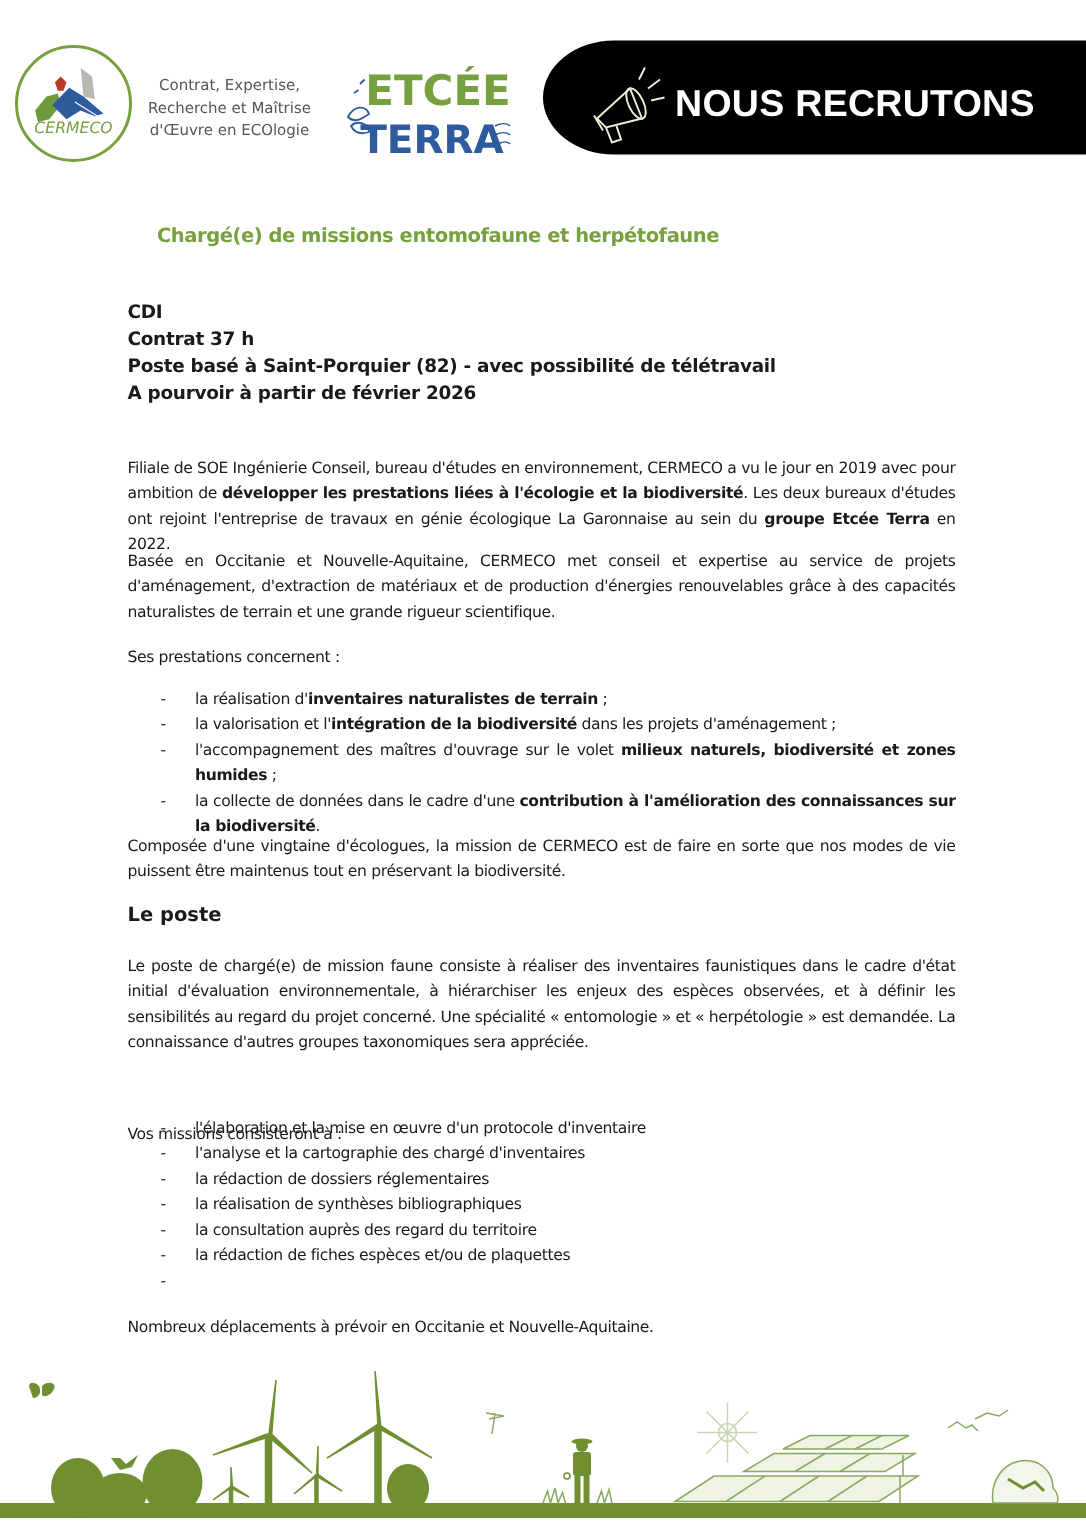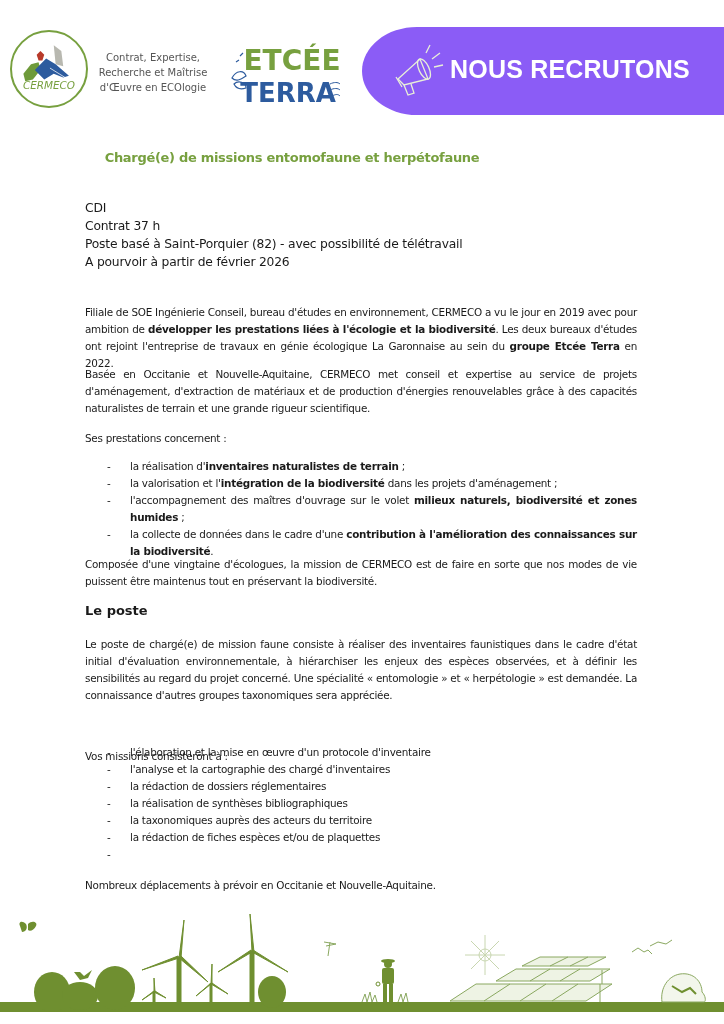--- a/index.html
+++ b/index.html
@@ -5,28 +5,28 @@
     * { box-sizing: border-box; margin: 0; padding: 0; }
     html, body { width: 724px; height: 1024px; background: #ffffff; overflow: hidden; }
     body { position: relative; font-family: "Liberation Sans", sans-serif; color: #1a1a1a; }
 
     
     .header { position: absolute; top: 0; left: 0; width: 724px; height: 130px; }
     .cermeco-logo { position: absolute; left: 10px; top: 30px; width: 78px; height: 78px; border: 2px solid #77a03f; border-radius: 50%; background: #fff; overflow: hidden; }
     .cermeco-logo svg { width: 100%; height: 100%; }
     .tagline { position: absolute; left: 93px; top: 50px; width: 120px; text-align: center; font-size: 11px; line-height: 15px; color: #555; font-family: "DejaVu Sans", sans-serif; font-size: 10px; }
     .etcee-logo { position: absolute; left: 226px; top: 36px; width: 120px; height: 75px; }
-    .banner { position: absolute; left: 362px; top: 27px; width: 362px; height: 88px; background: #8b5cf6; border-radius: 60px 0 0 60px / 48px 0 0 48px; }
+    .banner { position: absolute; left: 362px; top: 27px; width: 362px; height: 76px; background: #000000; border-radius: 60px 0 0 60px / 48px 0 0 48px; }
     .banner .megaphone { position: absolute; left: 24px; top: 16px; width: 58px; height: 58px; }
     .banner .title { position: absolute; left: 88px; top: 28px; font-size: 25px; font-weight: bold; color: #ffffff; letter-spacing: 0.2px; font-family: "Liberation Sans", sans-serif; }
 
     
     .content { position: absolute; left: 0; top: 0; width: 724px; }
     .job-title { position: absolute; top: 150px; left: 0; width: 584px; text-align: center; font-size: 13px; font-weight: bold; color: #77a03f; font-family: "DejaVu Sans", sans-serif; letter-spacing: -0.3px; }
-    .facts { position: absolute; top: 199px; left: 85px; font-weight: normal; font-size: 12.3px; line-height: 18px; font-family: "DejaVu Sans", sans-serif; letter-spacing: -0.2px; }
+    .facts { position: absolute; top: 199px; left: 85px; font-weight: bold; font-size: 12.3px; line-height: 18px; font-family: "DejaVu Sans", sans-serif; letter-spacing: -0.2px; }
     .para { position: absolute; left: 85px; width: 552px; font-size: 10.4px; line-height: 17px; text-align: justify; font-family: "DejaVu Sans", sans-serif; letter-spacing: -0.25px; }
     .para b { font-weight: bold; }
     .list { position: absolute; left: 85px; width: 552px; font-size: 10.4px; line-height: 17px; font-family: "DejaVu Sans", sans-serif; letter-spacing: -0.25px; list-style: none; }
     .list li { position: relative; padding-left: 45px; text-align: justify; }
     .list li .dash { position: absolute; left: 22px; top: 0; }
     .section-heading { position: absolute; left: 85px; top: 603px; font-size: 13px; font-weight: bold; font-family: "DejaVu Sans", sans-serif; }
 
     
     .footer-illus { position: absolute; left: 0; top: 900px; width: 724px; height: 124px; }
   </style>
@@ -103,21 +103,21 @@
 
   <p class="para" style="top:636px;">Le poste de chargé(e) de mission faune consiste à réaliser des inventaires faunistiques dans le cadre d'état initial d'évaluation environnementale, à hiérarchiser les enjeux des espèces observées, et à définir les sensibilités au regard du projet concerné. Une spécialité « entomologie » et « herpétologie » est demandée. La connaissance d'autres groupes taxonomiques sera appréciée.</p>
 
   <p class="para" style="top:716px;margin-top:32px;">Vos missions consisteront à :</p>
 
   <ul class="list" style="top:744px;">
     <li><span class="dash">-</span><span>l'élaboration et la mise en œuvre d'un protocole d'inventaire</span></li>
     <li><span class="dash">-</span><span>l'analyse et la cartographie des chargé d'inventaires</span></li>
     <li><span class="dash">-</span><span>la rédaction de dossiers réglementaires</span></li>
     <li><span class="dash">-</span><span>la réalisation de synthèses bibliographiques</span></li>
-    <li><span class="dash">-</span><span>la taxonomiques auprès des acteurs du territoire</span></li>
+    <li><span class="dash">-</span><span>la consultation auprès des regard du territoire</span></li>
     <li><span class="dash">-</span><span>la rédaction de fiches espèces et/ou de plaquettes</span></li>
     <li><span class="dash">-</span></li>
   </ul>
 
   <p class="para" style="top:877px;">Nombreux déplacements à prévoir en Occitanie et Nouvelle-Aquitaine.</p>
 </div>
 
 <svg class="footer-illus" viewBox="0 0 724 124">
 
   <rect x="0" y="102" width="724" height="10" fill="#6f8f30"></rect>

